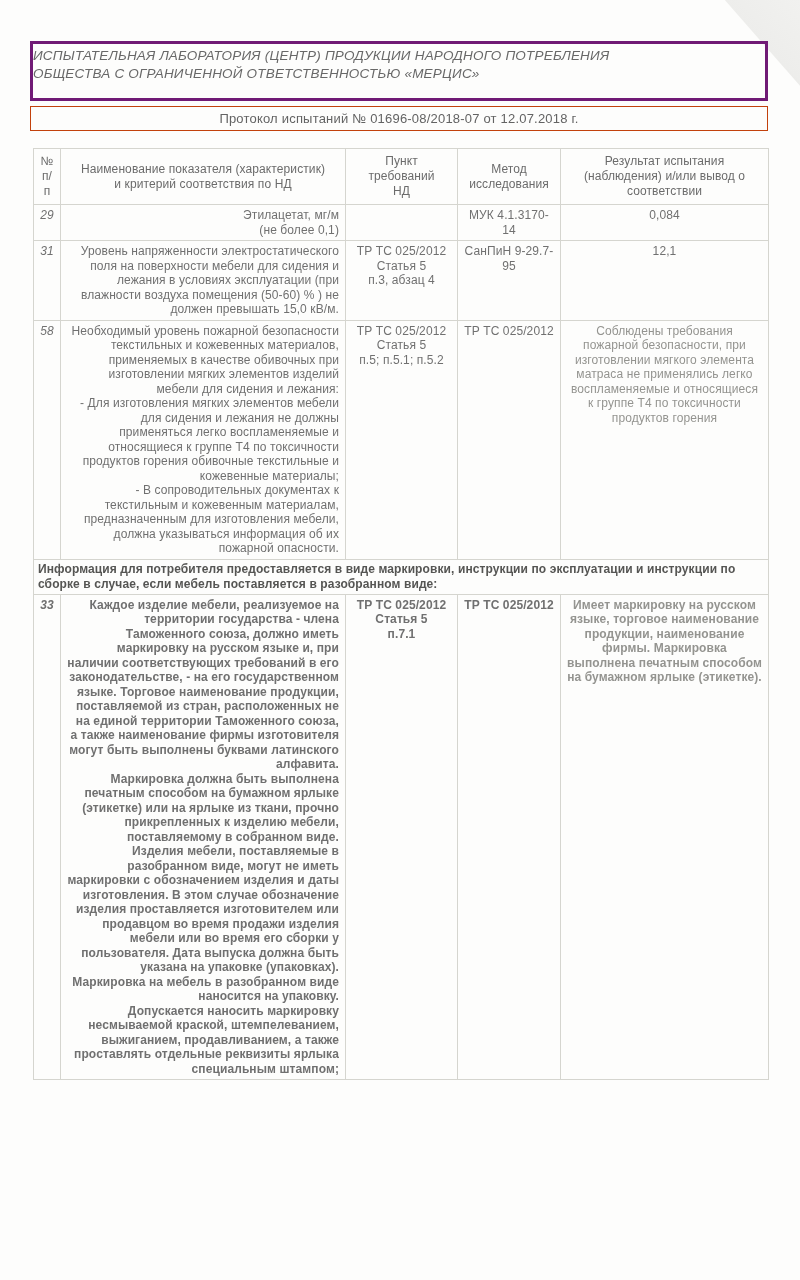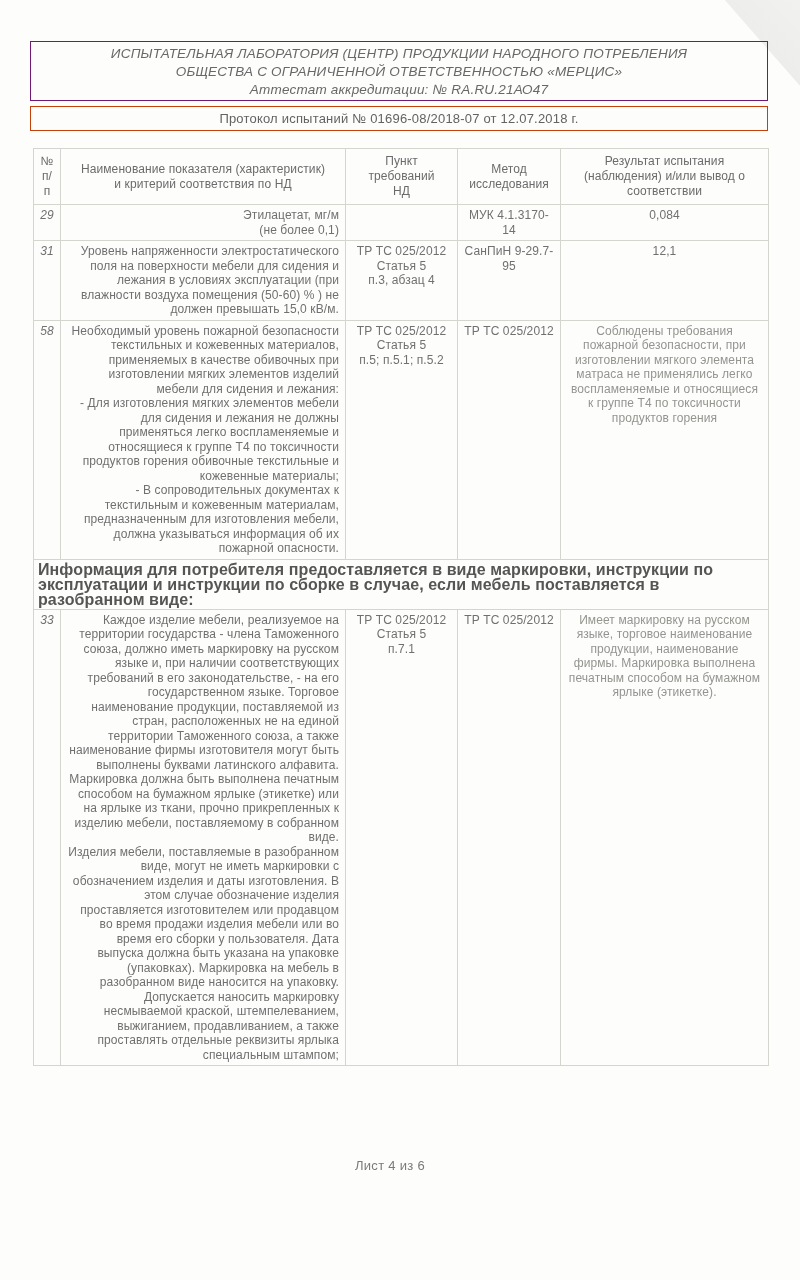--- a/index.html
+++ b/index.html
@@ -15,22 +15,22 @@
 
   
   .corner-fold {
     position: absolute; top: 0; right: 0; width: 160px; height: 130px;
     clip-path: polygon(53% 0, 100% 0, 100% 66%);
     background: linear-gradient(45deg, #8d8d8c 42%, #b7b7b4 50%, #dededb 58%, #ededeb 72%, #f1f1ef 100%);
   }
 
   .lab-box {
     position: absolute; left: 30px; top: 41px; width: 738px; height: 60px;
-    border: 1px solid #701a75;
-    text-align: center; padding-top: 3px;
+    border: 3px solid #701a75;
+    padding-top: 3px;
   }
   .lab-line {
     font-style: italic; font-size: 13.5px; line-height: 18px; color: #686868;
     letter-spacing: 0.2px;
   }
   .protocol-box {
     position: absolute; left: 30px; top: 106px; width: 738px; height: 25px;
     border: 1px solid #c2410c;
     text-align: center; font-size: 13px; line-height: 23px; color: #636363;
     letter-spacing: 0.2px;
@@ -55,42 +55,41 @@
   }
   td.num { text-align: center; vertical-align: middle; font-style: italic; color: #6a6a6a; }
   td.name { text-align: right; }
   td.punkt, td.metod { text-align: center; }
   td.result { text-align: center; vertical-align: middle; }
   td.result.light { color: #949490; }
   tr.r29 td { height: 36px; }
   tr.r30 td { height: 47px; }
   tr.r31 td { height: 64px; }
   tr.r32 td { height: 202px; }
-  tr.r33 td { height: 380px; }
+  tr.r33 td { height: 380px; font-weight: bold; }
   tr.note-row td {
-    font-weight: bold; color: #555553; font-size: 16px; line-height: 15px;
+    font-weight: bold; color: #555553; font-size: 12px; line-height: 15px;
     text-align: left; padding: 2px 4px; height: 33px; vertical-align: middle;
   }
 
   .footer {
     position: absolute; left: 0; top: 1158px; width: 780px;
     text-align: center; font-size: 13px; color: #7a7a7a; letter-spacing: 0.3px;
   }
 </style>
 </head>
 <body>
 
 <div class="sheet">
 
   <div class="corner-fold"></div>
 
   <div class="lab-box">
     <div class="lab-line">ИСПЫТАТЕЛЬНАЯ ЛАБОРАТОРИЯ (ЦЕНТР) ПРОДУКЦИИ НАРОДНОГО ПОТРЕБЛЕНИЯ</div>
     <div class="lab-line">ОБЩЕСТВА С ОГРАНИЧЕННОЙ ОТВЕТСТВЕННОСТЬЮ «МЕРЦИС»</div>
-    <div class="lab-line">Аттестат аккредитации: № RA.RU.21АО47</div>
   </div>
 
   <div class="protocol-box">Протокол испытаний № 01696-08/2018-07 от 12.07.2018 г.</div>
 
   <table class="results">
     <colgroup>
       <col style="width:27px">
       <col style="width:285px">
       <col style="width:112px">
       <col style="width:103px">
@@ -151,15 +150,14 @@
 Допускается наносить маркировку несмываемой краской, штемпелеванием, выжиганием, продавливанием, а также проставлять отдельные реквизиты ярлыка специальным штампом;</td>
         <td class="punkt">ТР ТС 025/2012
 Статья 5
 п.7.1</td>
         <td class="metod">ТР ТС 025/2012</td>
         <td class="result light">Имеет маркировку на русском языке, торговое наименование продукции, наименование фирмы. Маркировка выполнена печатным способом на бумажном ярлыке (этикетке).</td>
       </tr>
     </tbody>
   </table>
 
-  <div class="footer">Лист 4 из 6</div>
 
 </div>
 
 </body></html>

